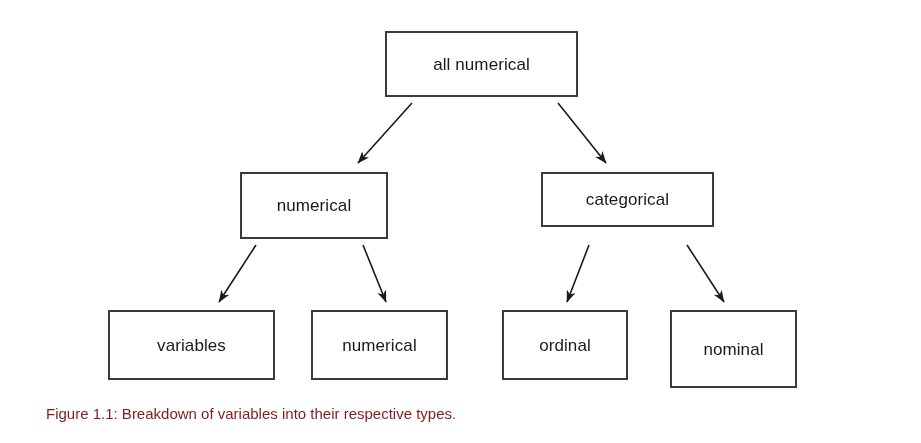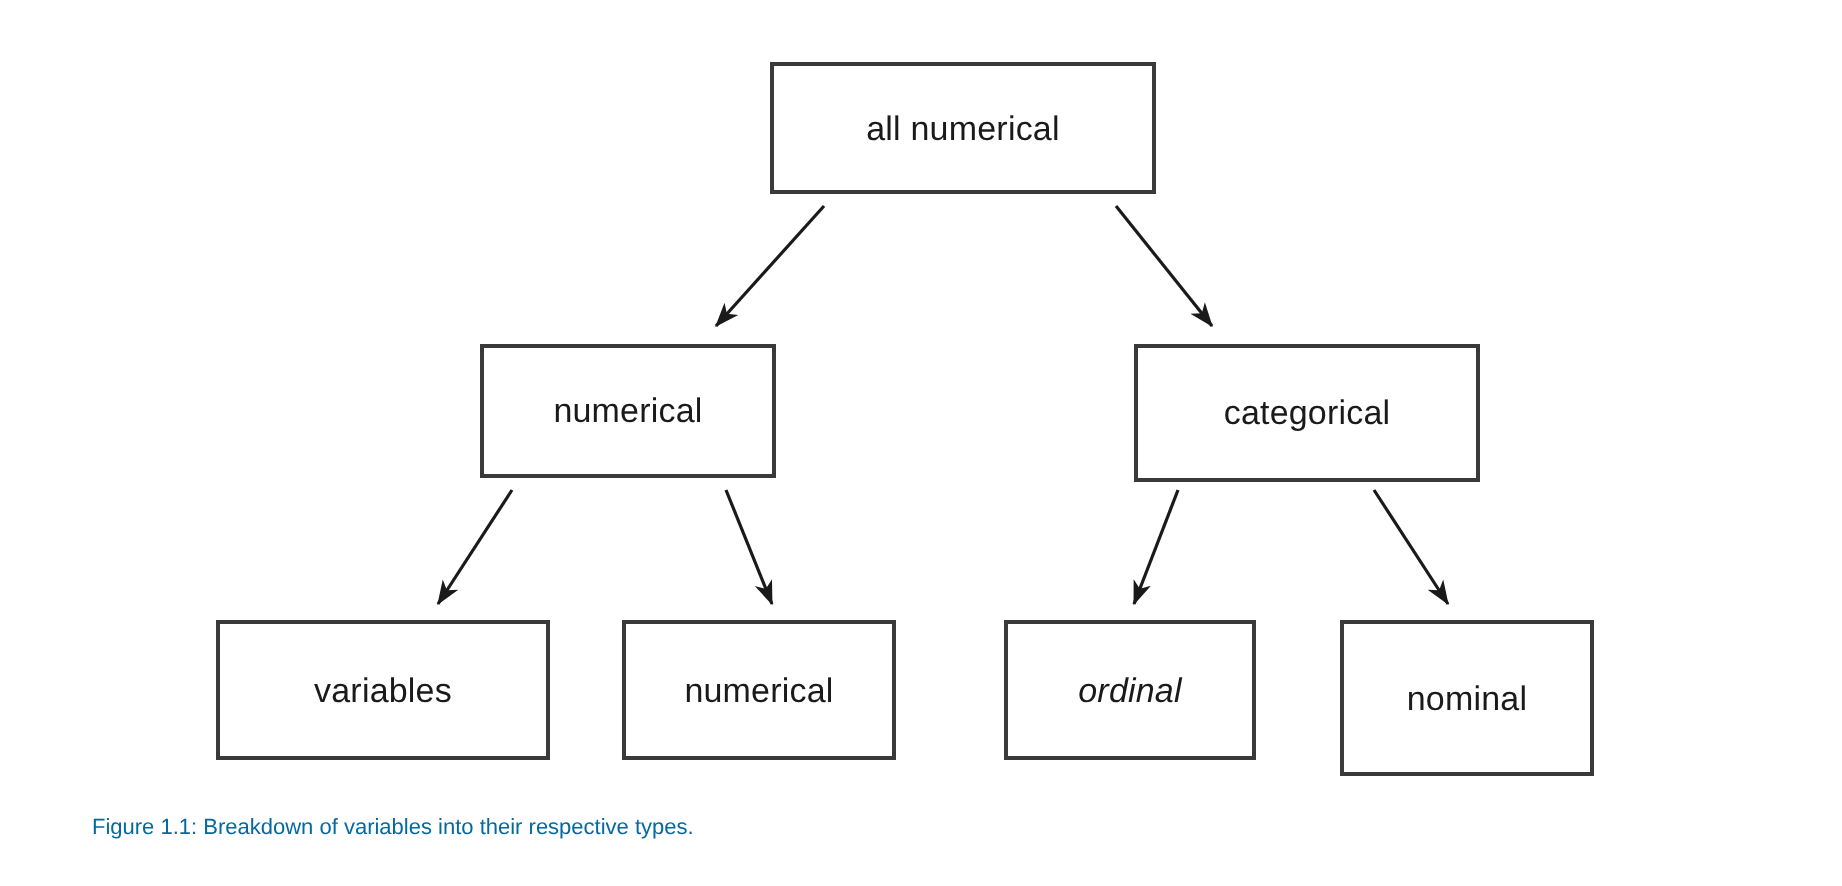--- a/index.html
+++ b/index.html
@@ -45,43 +45,43 @@
   }
   
   #node-all-variables {
     left: 385px; top: 31px; width: 193px; height: 66px;
   }
   
   #node-numerical {
     left: 240px; top: 172px; width: 148px; height: 67px;
   }
   #node-categorical {
-    left: 567px; top: 172px; width: 173px; height: 69px;
+    left: 541px; top: 172px; width: 173px; height: 55px;
   }
   
   #node-discrete {
     left: 108px; top: 310px; width: 167px; height: 70px;
   }
   #node-continuous {
     left: 311px; top: 310px; width: 137px; height: 70px;
   }
   #node-ordinal {
-    left: 502px; top: 310px; width: 126px; height: 70px; font-style: italic;
+    left: 502px; top: 310px; width: 126px; height: 70px;
   }
   #node-nominal {
     left: 670px; top: 310px; width: 127px; height: 78px;
   }
   #figure-caption {
     position: absolute;
     left: 46px;
     top: 403px;
     width: 840px;
     font-family: "Liberation Sans", sans-serif;
-    font-size: 11px;
-    color: #0369a1;
+    font-size: 15px;
+    color: #7f1d1d;
     line-height: 22px;
     white-space: nowrap;
   }
 </style>
 </head>
 <body>
 
 <div id="figure-root">
 
   <svg id="diagram-svg" viewBox="0 0 921 443" xmlns="http://www.w3.org/2000/svg">

